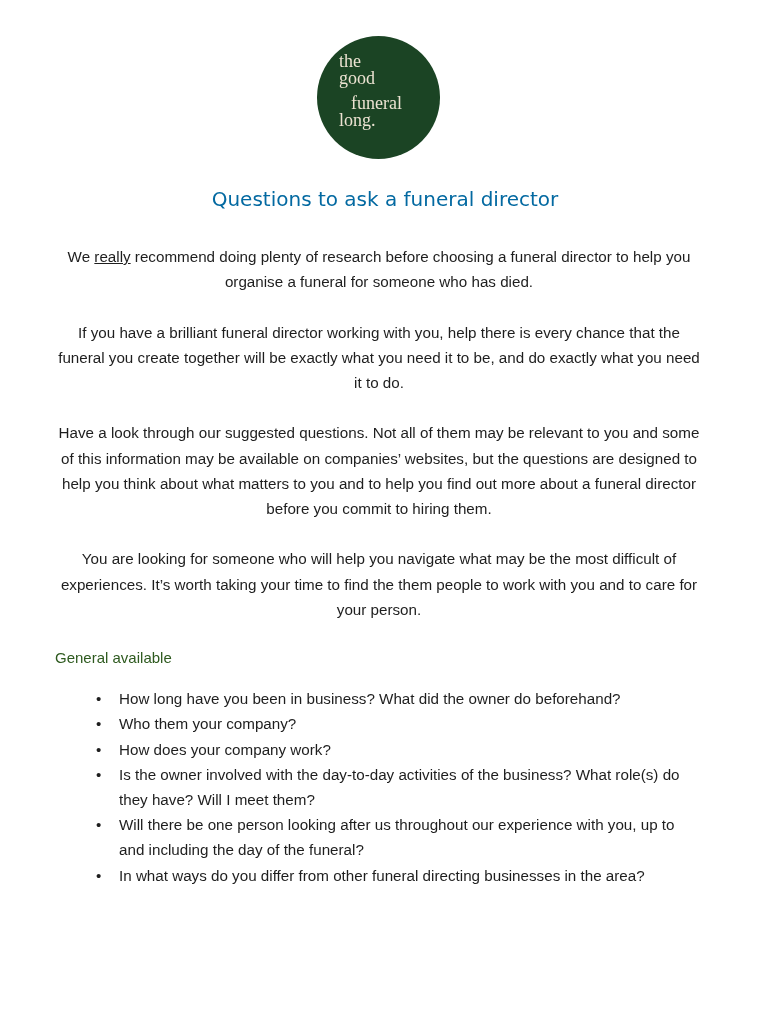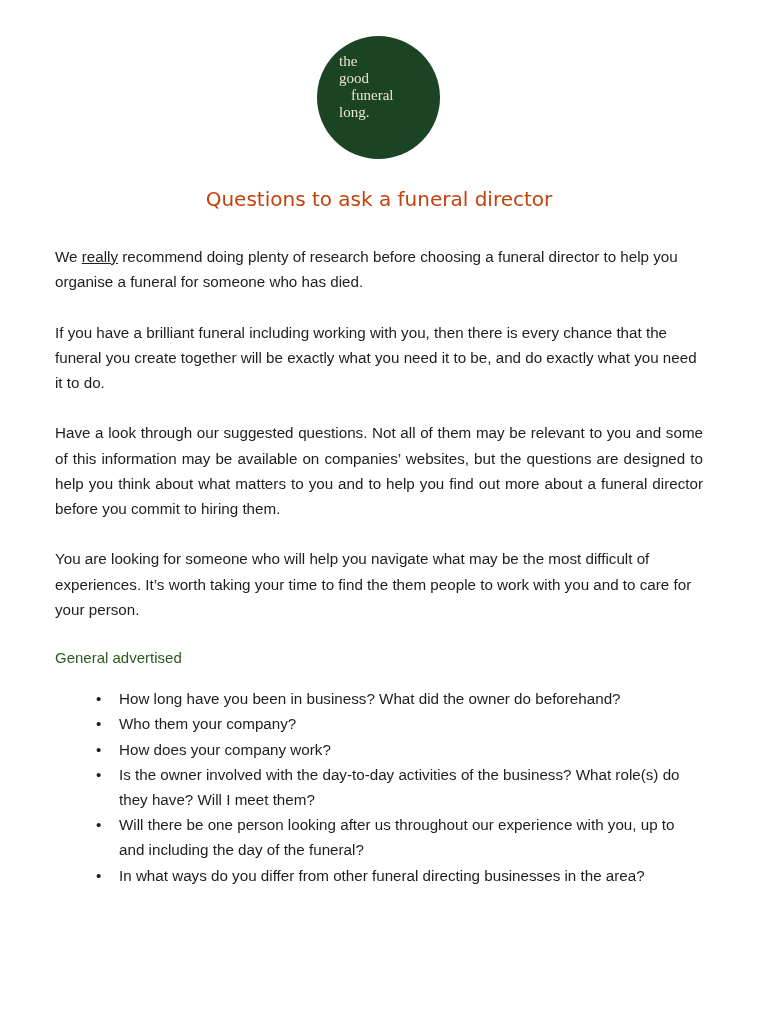--- a/index.html
+++ b/index.html
@@ -1,28 +1,28 @@
 <!DOCTYPE html>
 <html><head>
 <meta charset="utf-8">
 <style>
   html, body { margin: 0; padding: 0; background: #ffffff; }
   body { width: 768px; height: 1024px; position: relative; overflow: hidden;
          font-family: "Liberation Sans", sans-serif; color: #1e1e1e; }
   .logo { position: absolute; left: 317px; top: 36px; width: 123px; height: 123px;
           border-radius: 50%; background: #1b4424; }
   .logo-text { position: absolute; left: 22px; top: 17px; font-family: "Liberation Serif", serif;
-               color: #ece3d2; font-size: 15px; line-height: 17px; }
+               color: #ece3d2; font-size: 18px; line-height: 17px; }
   .logo-text span { display: block; }
   .logo-text .l2 { padding-left: 0px; }
-  .logo-text .l3 { padding-left: 12px; }
-  .title { position: absolute; left: 0; width: 758px; top: 187px; text-align: center;
-           color: #c2410c; font-size: 20px; font-family: "DejaVu Sans", sans-serif; }
+  .logo-text .l3 { padding-left: 12px; margin-top: 8px; }
+  .title { position: absolute; left: 6px; width: 758px; top: 187px; text-align: center;
+           color: #0369a1; font-size: 20px; font-family: "DejaVu Sans", sans-serif; }
   .content { position: absolute; left: 55px; top: 244px; width: 648px; font-size: 15.2px; line-height: 25.2px; }
-  .content p { margin: 0 0 25.2px 0; }
+  .content p { margin: 0 0 25.2px 0; text-align: center; }
   .justify { text-align: justify; }
   .under { text-decoration: underline; }
   h3 { margin: 0; font-size: 15px; font-weight: normal; color: #2e5a1f; line-height: 25px; margin-top: -2px; }
   ul { margin: 16px; padding-left: 48px; list-style: none; }
   li { position: relative; line-height: 25.2px; }
   li::before { content: "\2022"; position: absolute; left: -23px; }
 </style>
 </head>
 <body>
 
@@ -32,25 +32,25 @@
     <span class="l2">good</span>
     <span class="l3">funeral</span>
     <span class="l4">long.</span>
   </div>
 </div>
 
 <div class="title">Questions to ask a funeral director</div>
 
 <div class="content">
   <p><span>We </span><span class="under">really</span><span> recommend doing plenty of research before  choosing a  funeral director  to help you organise a funeral for someone who has died.</span></p>
-  <p>If you have a brilliant funeral including working with you, then there is every chance that the funeral you create together will be exactly  what you need  it to be, and do exactly what you need it to do.</p>
+  <p>If you have a brilliant funeral director working with you, help there is every chance that the funeral you create together will be exactly  what you need  it to be, and do exactly what you need it to do.</p>
   <p class="justify">Have a look through our suggested questions. Not all of them may be relevant to you and some of this information may be available on companies’ websites, but the questions are designed to help you think about what matters to you and to help you find out more about a funeral director before you commit to hiring them.</p>
   <p>You are looking for someone who will help you navigate what may be the most difficult of experiences. It’s worth taking your time to find the them people to work with you and to care for your person.</p>
 
-  <h3>General advertised</h3>
+  <h3>General available</h3>
   <ul>
     <li>How long have you been in business? What did the owner do beforehand?</li>
     <li>Who them your company?</li>
     <li>How does your company work?</li>
     <li>Is the owner involved with the day-to-day activities of the business? What role(s) do they have? Will I meet them?</li>
     <li>Will there be one person looking after us throughout our experience with you, up to and including the day of the funeral?</li>
     <li>In what ways do you differ from other funeral directing businesses in the area?</li>
   </ul>
 </div>
 

